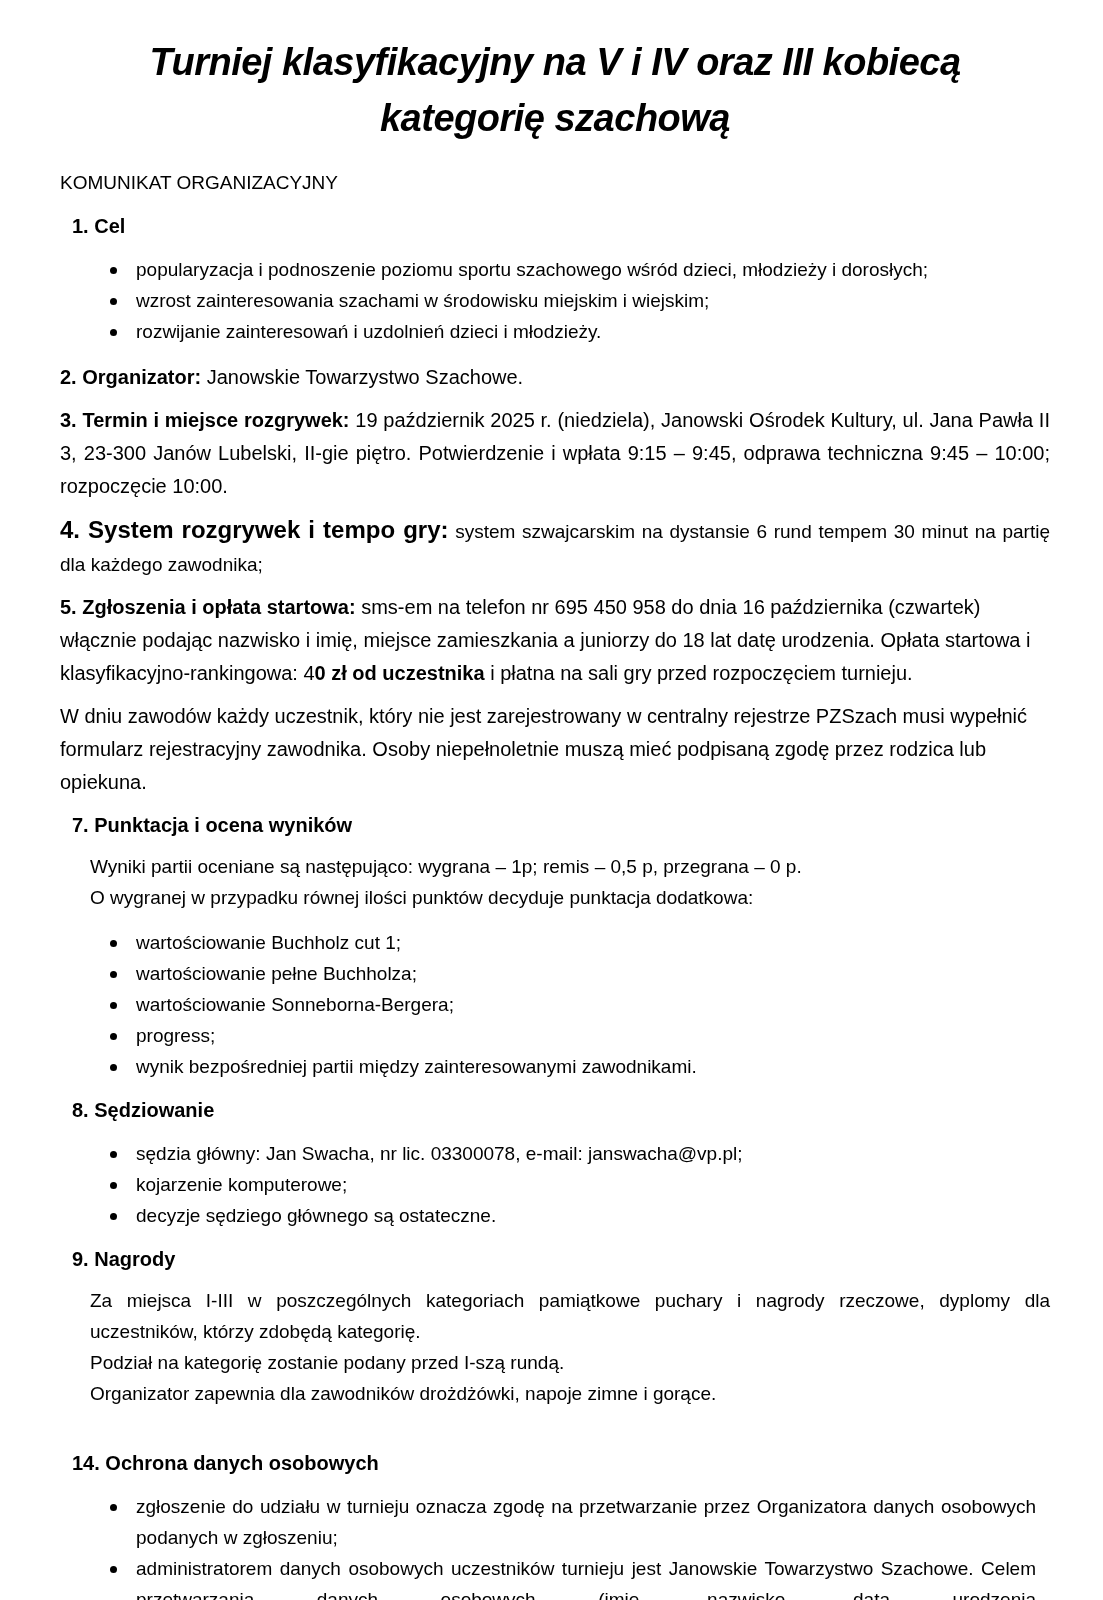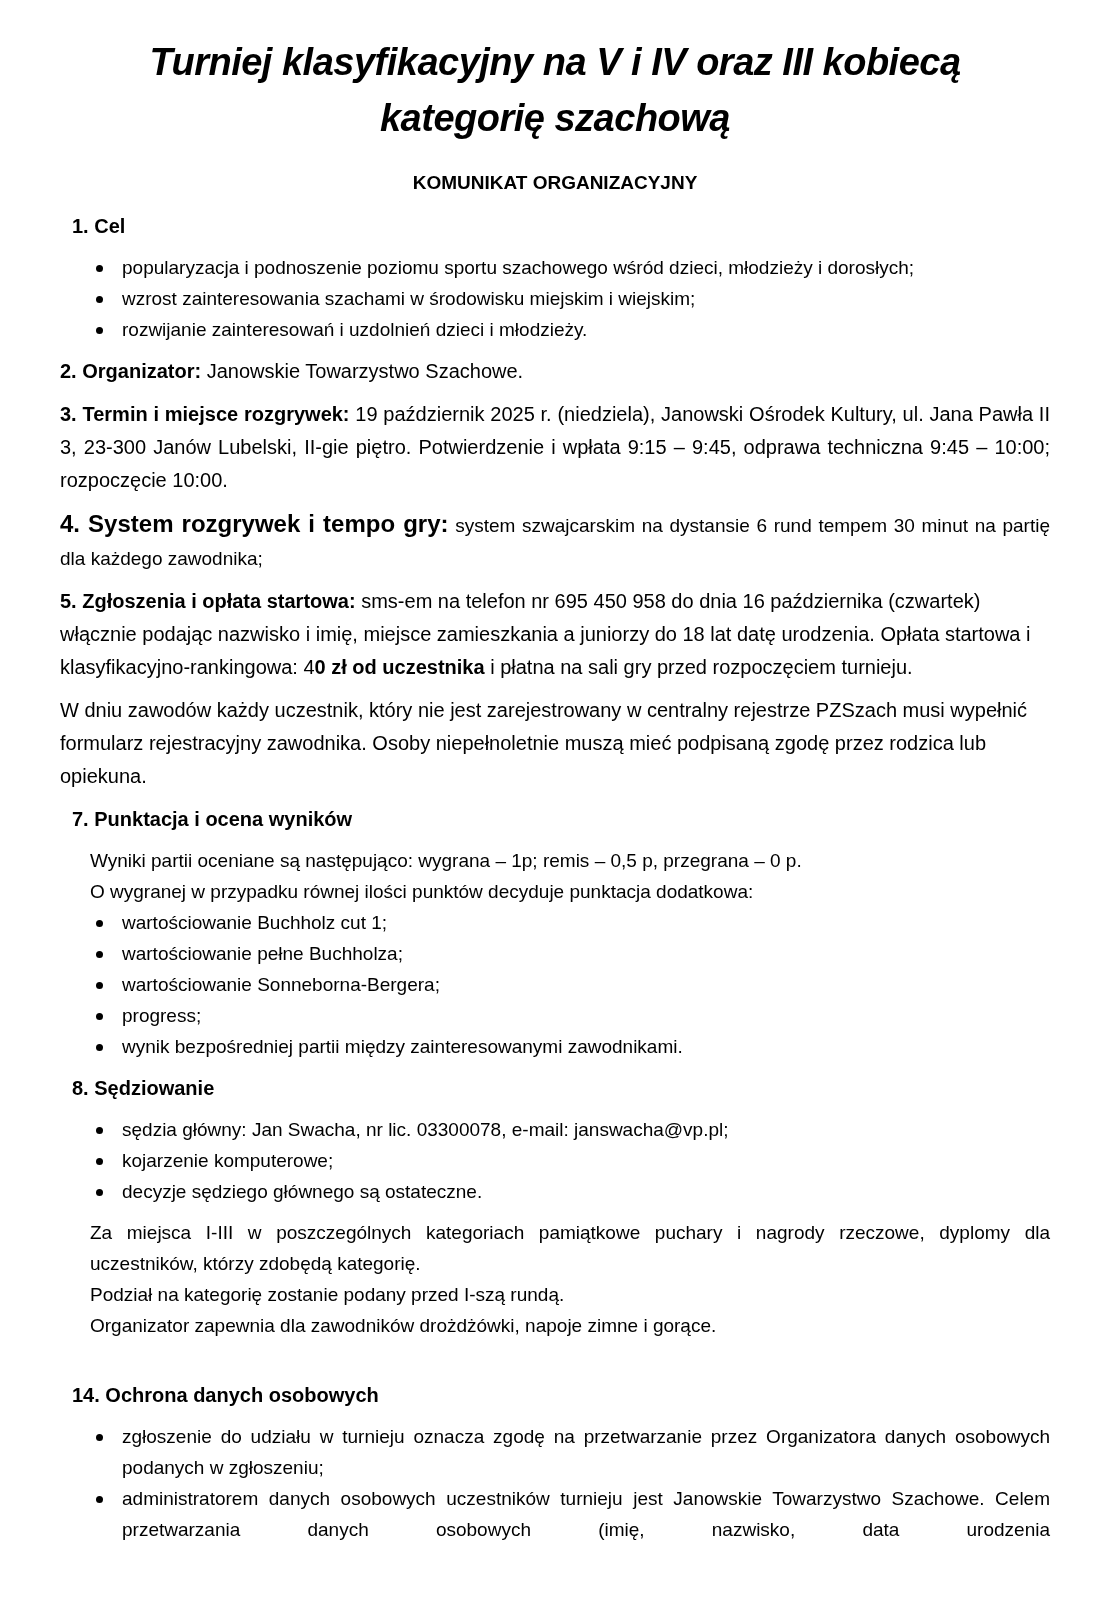--- a/index.html
+++ b/index.html
@@ -7,26 +7,26 @@
     width: 1103px; height: 1600px; overflow: hidden;
     font-family: "Liberation Sans", sans-serif;
     color: #000;
     position: relative;
   }
   .page { position: absolute; left: 60px; top: 0; width: 990px; }
   .title {
     text-align: center; font-style: italic; font-weight: bold;
     font-size: 38px; line-height: 56px; margin: 34px 0 0 0; letter-spacing: -0.5px;
   }
-  .subtitle { text-align: center; font-weight: bold; font-size: 19px; margin: 24px 0 0 0; line-height: 26px; }
+  .subtitle { text-align: left; font-weight: normal; font-size: 19px; margin: 24px 0 0 0; line-height: 26px; }
   .h { font-weight: bold; font-size: 20px; line-height: 28px; margin: 12px; }
   .p { font-size: 20px; line-height: 33px; margin: 0; }
   .p.small { font-size: 19px; }
   .justify { text-align: justify; }
-  ul.b { list-style: none; margin: 0; padding: 0 0 0 36px; }
+  ul.b { list-style: none; margin: 14px; padding: 0 0 0 36px; }
   ul.b li { position: relative; padding-left: 26px; font-size: 19px; line-height: 31px; }
   ul.b li::before {
     content: ""; position: absolute; left: 0; top: 13px;
     width: 7px; height: 7px; border-radius: 50%; background: #000;
   }
   .indent { padding-left: 30px; }
   .gap { margin-top: 10px; }
 </style>
 </head>
 <body>
@@ -80,20 +80,21 @@
   <section class="gap">
     <div class="h">8. Sędziowanie</div>
     <ul class="b">
       <li>sędzia główny: Jan Swacha, nr lic. 03300078, e-mail: janswacha@vp.pl;</li>
       <li>kojarzenie komputerowe;</li>
       <li>decyzje sędziego głównego są ostateczne.</li>
     </ul>
   </section>
 
   <section class="gap">
+    <div class="h">9. Nagrody</div>
     <p class="p small indent justify" style="line-height:31px">Za miejsca I-III w poszczególnych kategoriach pamiątkowe puchary i nagrody rzeczowe, dyplomy dla  uczestników, którzy zdobędą kategorię.</p>
     <p class="p small indent" style="line-height:31px">Podział na kategorię zostanie podany przed I-szą rundą.</p>
     <p class="p small indent" style="line-height:31px">Organizator zapewnia dla zawodników drożdżówki, napoje zimne i gorące.</p>
   </section>
 
   <section style="margin-top:40px;">
     <div class="h">14. Ochrona danych osobowych</div>
     <ul class="b justify">
       <li>zgłoszenie do udziału w turnieju oznacza zgodę na przetwarzanie przez Organizatora danych osobowych podanych w zgłoszeniu;</li>
       <li style="text-align-last: justify;">administratorem danych osobowych uczestników turnieju jest Janowskie Towarzystwo Szachowe. Celem przetwarzania danych osobowych (imię, nazwisko, data urodzenia</li>

